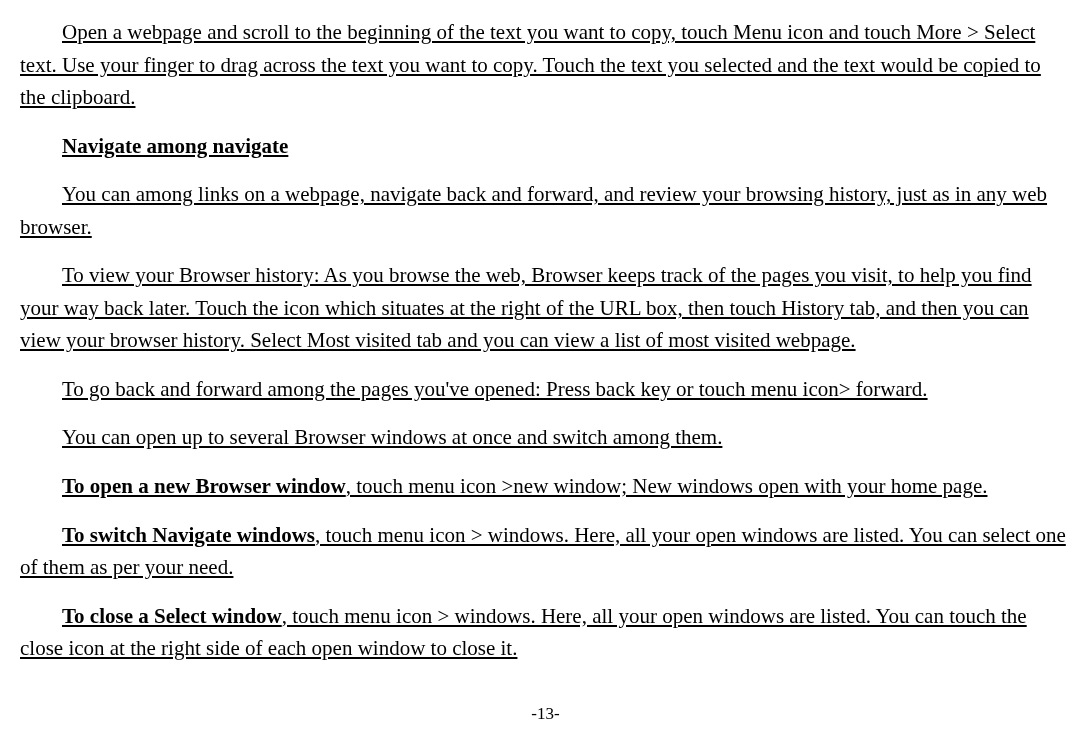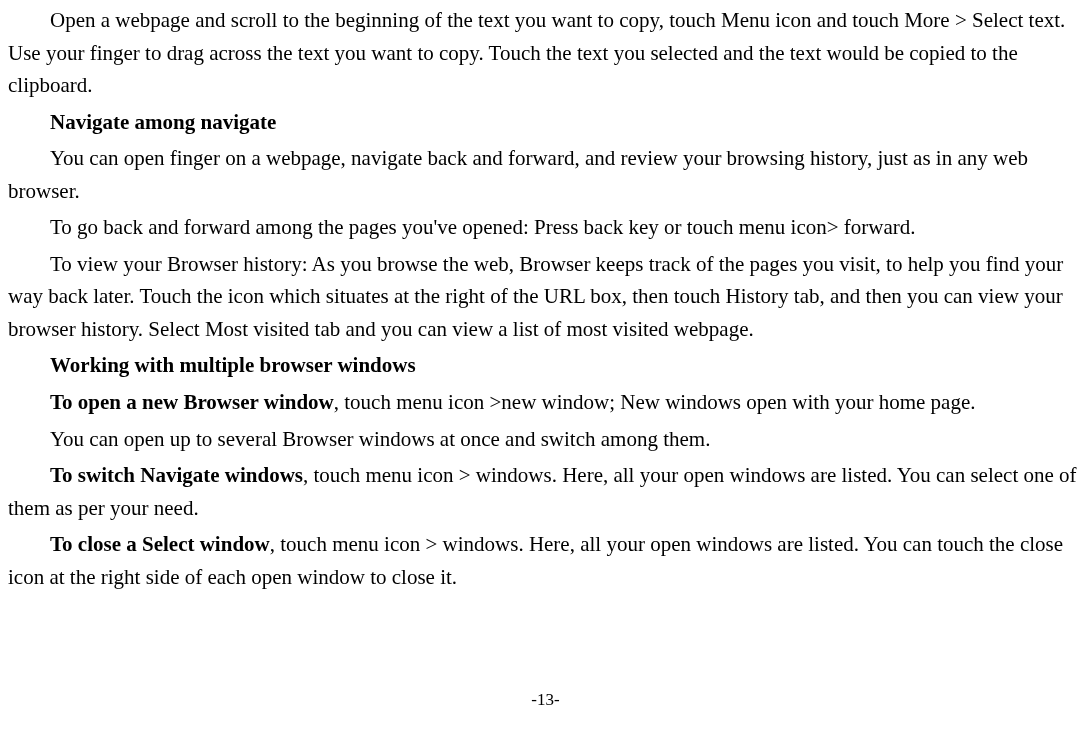--- a/index.html
+++ b/index.html
@@ -15,56 +15,56 @@
       background: #fff;
       width: 1091px;
       height: 733px;
       padding: 0 4px;
       position: relative;
     }
     .content {
       text-align: left;
     }
     p {
-      margin: 4px;
+      margin: 16px;
+      text-decoration: underline;
     }
     .indent {
       text-indent: 42px;
     }
     .bold {
       font-weight: bold;
     }
     .page-number {
       position: absolute;
-      bottom: 20px;
+      bottom: 6px;
       left: 0;
       right: 0;
       text-align: center;
       font-size: 17px;
     }
   </style>
 </head>
 <body>
 
 <div class="content">
   <p class="indent">Open a webpage and scroll to the beginning of the text you want to copy, touch Menu icon and touch More &gt; Select text. Use your finger to drag across the text you want to copy. Touch the text you selected and the text would be copied to the clipboard.</p>
 
   <p class="indent bold">Navigate among navigate</p>
 
-  <p class="indent">You can open finger on a webpage, navigate back and forward, and review your browsing history, just as in any web browser.</p>
+  <p class="indent">You can among links on a webpage, navigate back and forward, and review your browsing history, just as in any web browser.</p>
 
+
+  <p class="indent">To view your Browser history: As you browse the web, Browser keeps track of the pages you visit, to help you find your way back later. Touch the icon which situates at the right of the URL box, then touch History tab, and then you can view your browser history. Select Most visited tab and you can view a list of most visited webpage.</p>
 
   <p class="indent">To go back and forward among the pages you've opened: Press back key or touch menu icon&gt; forward.</p>
 
-  <p class="indent">To view your Browser history: As you browse the web, Browser keeps track of the pages you visit, to help you find your way back later. Touch the icon which situates at the right of the URL box, then touch History tab, and then you can view your browser history. Select Most visited tab and you can view a list of most visited webpage.</p>
 
-  <p class="indent bold">Working with multiple browser windows</p>
+  <p class="indent">You can open up to several Browser windows at once and switch among them.</p>
 
   <p class="indent"><span class="bold">To open a new Browser window</span><span>, touch menu icon &gt;new window; New windows open with your home page.</span></p>
-
-  <p class="indent">You can open up to several Browser windows at once and switch among them.</p>
 
   <p class="indent"><span class="bold">To switch Navigate windows</span><span>, touch menu icon &gt; windows. Here, all your open windows are listed. You can select one of them as per your need.</span></p>
 
   <p class="indent"><span class="bold">To close a Select window</span><span>, touch menu icon &gt; windows. Here, all your open windows are listed. You can touch the close icon at the right side of each open window to close it.</span></p>
 </div>
 
 <div class="page-number">-13-</div>
 
 </body></html>

